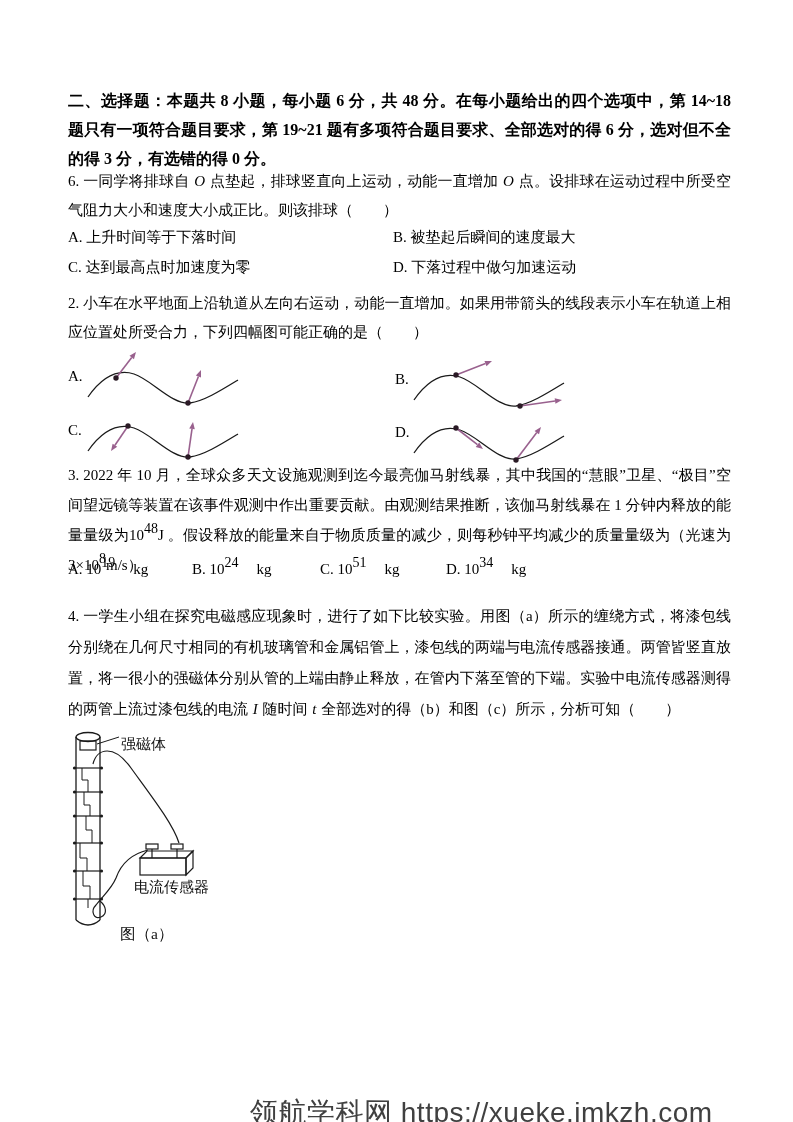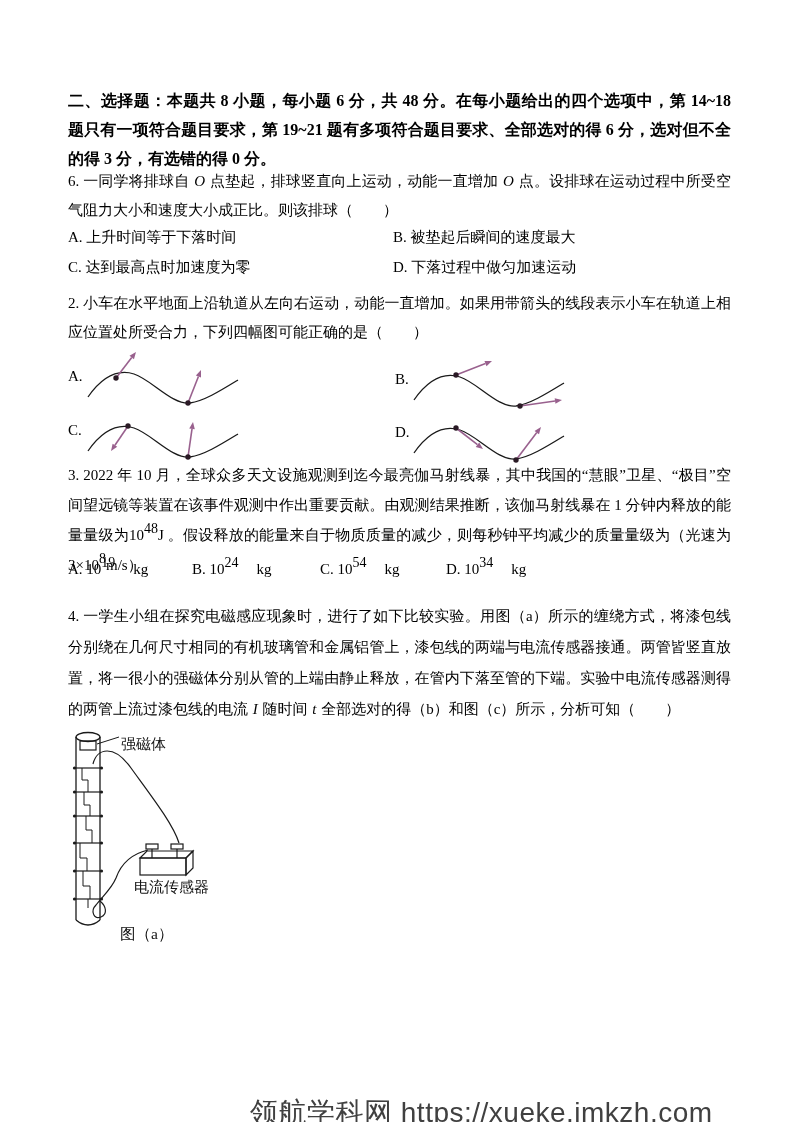--- a/index.html
+++ b/index.html
@@ -104,21 +104,21 @@
         <circle cx="44" cy="23" r="2.7" fill="#2a1a25"></circle>
         <line x1="104" y1="55" x2="124.77299618403177" y2="27.579645037078073" stroke="#99618e" stroke-width="1.6"></line>
         <polygon points="129,22 127.004854198863,29.270446563465367 122.54113816920054,25.88884351069078" fill="#99618e"></polygon>
         <circle cx="104" cy="55" r="2.7" fill="#2a1a25"></circle>
       </svg>
     </div>
 
   <p class="abs stem" style="top:460px;line-height:30px"><span>3. 2022 年 10 月，全球众多天文设施观测到迄今最亮伽马射线暴，其中我国的“慧眼”卫星、“极目”空间望远镜等装置在该事件观测中作出重要贡献。由观测结果推断，该伽马射线暴在 1 分钟内释放的能量量级为10</span><sup class="s">48</sup><span>J 。假设释放的能量来自于物质质量的减少，则每秒钟平均减少的质量量级为（光速为3×10</span><sup class="s">8</sup><span>m/s）</span></p>
   <span class="abs opt" style="left:68px;top:561px"><span>A. 10</span><sup class="s">19</sup><span class="unit">kg</span></span>
   <span class="abs opt" style="left:192px;top:561px"><span>B. 10</span><sup class="s">24</sup><span class="unit">kg</span></span>
-  <span class="abs opt" style="left:320px;top:561px"><span>C. 10</span><sup class="s">54</sup><span class="unit">kg</span></span>
+  <span class="abs opt" style="left:320px;top:561px"><span>C. 10</span><sup class="s">51</sup><span class="unit">kg</span></span>
   <span class="abs opt" style="left:446px;top:561px"><span>D. 10</span><sup class="s">34</sup><span class="unit">kg</span></span>
 
   <p class="abs stem" style="top:601px;line-height:31px"><span>4. 一学生小组在探究电磁感应现象时，进行了如下比较实验。用图（a）所示的缠绕方式，将漆包线分别绕在几何尺寸相同的有机玻璃管和金属铝管上，漆包线的两端与电流传感器接通。两管皆竖直放置，将一很小的强磁体分别从管的上端由静止释放，在管内下落至管的下端。实验中电流传感器测得的两管上流过漆包线的电流 </span><i class="var">I</i><span> 随时间 </span><i class="var">t</i><span> 全部选对的得（b）和图（c）所示，分析可知（　　）</span></p>
 
   <div class="abs figa" style="left:60px;top:722px">
     <svg width="262" height="238" viewBox="60 722 262 238" xmlns="http://www.w3.org/2000/svg">
       <g stroke="#1a1a1a" stroke-width="1.3" fill="none">
         <ellipse cx="88" cy="737" rx="12" ry="4.5"></ellipse>
         <line x1="76" y1="737" x2="76" y2="920"></line>
         <line x1="100" y1="737" x2="100" y2="920"></line>

